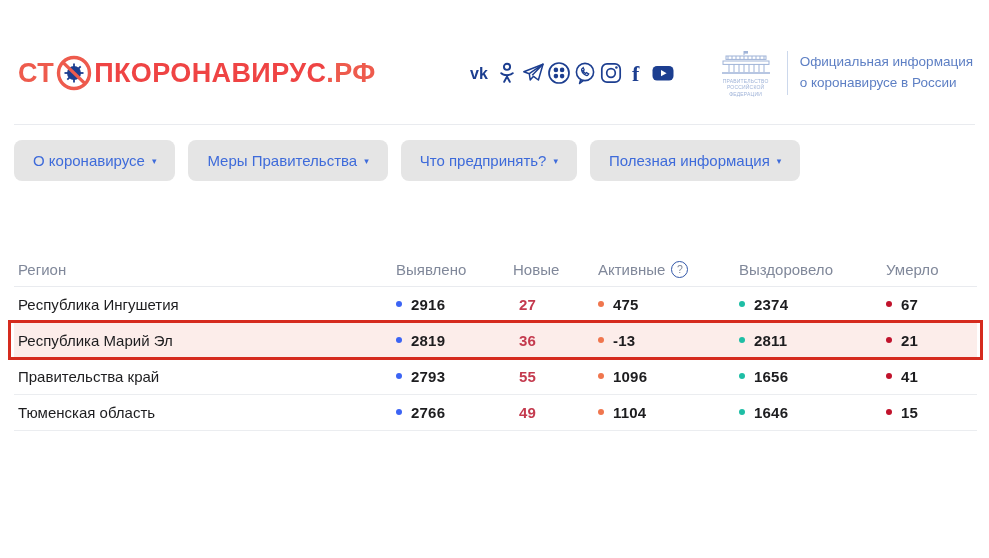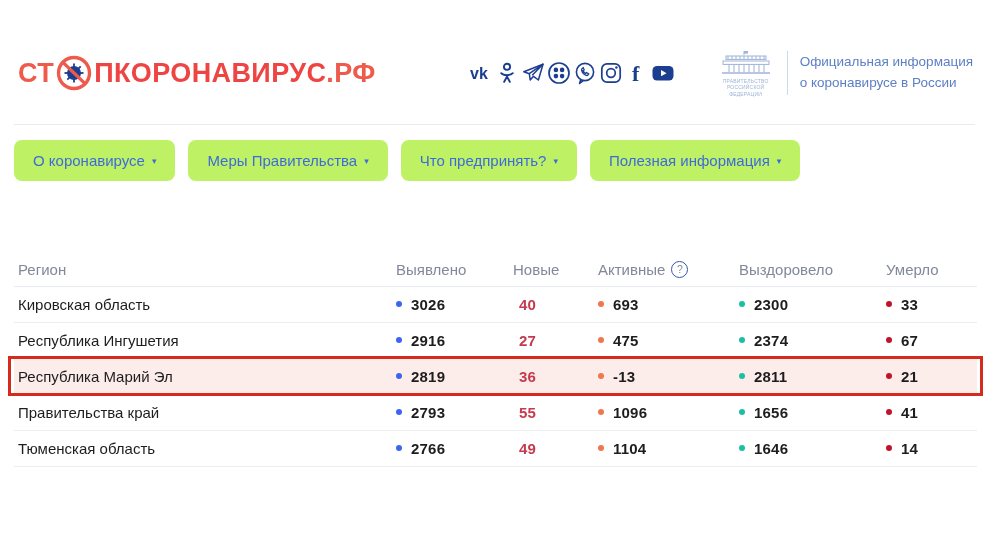--- a/index.html
+++ b/index.html
@@ -21,21 +21,21 @@
   .official { display:flex; align-items:center; gap:12px; }
   .emblem { display:flex; flex-direction:column; align-items:center; width:58px; }
   .emblem-caption { font-size:5px; color:#9fb3d8; text-align:center; line-height:1.25; margin-top:2px; letter-spacing:.2px; text-transform:uppercase; }
   .official-divider { width:1px; height:44px; background:#ccd8ec; }
   .official-text { font-size:13.5px; color:#5d7fc4; line-height:1.55; }
   .header-rule { margin:27px 14px 0 14px; border-top:1px solid #e9ebef; }
   
   .nav { display:flex; gap:13px; margin:15px 0 0 14px; }
   .nav-item {
     display:flex; align-items:center; gap:7px; height:41px; padding:0 19px;
-    background:#bef264; border-radius:8px; color:#3e6bda; font-size:15px; cursor:pointer;
+    background:#e5e5e5; border-radius:8px; color:#3e6bda; font-size:15px; cursor:pointer;
     border:none; font-family:inherit; white-space:nowrap;
   }
   .chev { font-size:9px; line-height:1; margin-top:2px; color:#3e6bda; }
   .chev::after { content:"▾"; }
   
   .table { margin:72px 12px 0 14px; }
   .t-grid { display:grid; grid-template-columns:378px 117px 85px 141px 147px 1fr; align-items:center; }
   .t-head { height:34px; border-bottom:1px solid #e9ebef; color:#80889a; font-size:15px; }
   .t-head .cell { font-weight:400; }
   .t-row { height:36px; border-bottom:1px solid #ebedf0; font-size:15px; }
@@ -209,42 +209,20 @@
       <div class="cell">
         <span>Активные</span>
         <span class="help">
             <span>?</span>
           </span>
       </div>
       <div class="cell">Выздоровело</div>
       <div class="cell">Умерло</div>
     </div>
 
-    <div class="t-grid t-row">
-      <div class="cell region">Кировская область</div>
-      <div class="cell">
-          <span class="dot dot-detected"></span>
-          <span class="num">3026</span>
-        </div>
-      <div class="cell">
-          <span class="num-new">40</span>
-        </div>
-      <div class="cell">
-          <span class="dot dot-active"></span>
-          <span class="num">693</span>
-        </div>
-      <div class="cell">
-          <span class="dot dot-recovered"></span>
-          <span class="num">2300</span>
-        </div>
-      <div class="cell">
-          <span class="dot dot-died"></span>
-          <span class="num">33</span>
-        </div>
-    </div>
 
     <div class="t-grid t-row">
       <div class="cell region">Республика Ингушетия</div>
       <div class="cell">
           <span class="dot dot-detected"></span>
           <span class="num">2916</span>
         </div>
       <div class="cell">
           <span class="num-new">27</span>
         </div>
@@ -320,18 +298,18 @@
       <div class="cell">
           <span class="dot dot-active"></span>
           <span class="num">1104</span>
         </div>
       <div class="cell">
           <span class="dot dot-recovered"></span>
           <span class="num">1646</span>
         </div>
       <div class="cell">
           <span class="dot dot-died"></span>
-          <span class="num">14</span>
+          <span class="num">15</span>
         </div>
     </div>
 
   </div>
 </div>
 
 </body></html>

